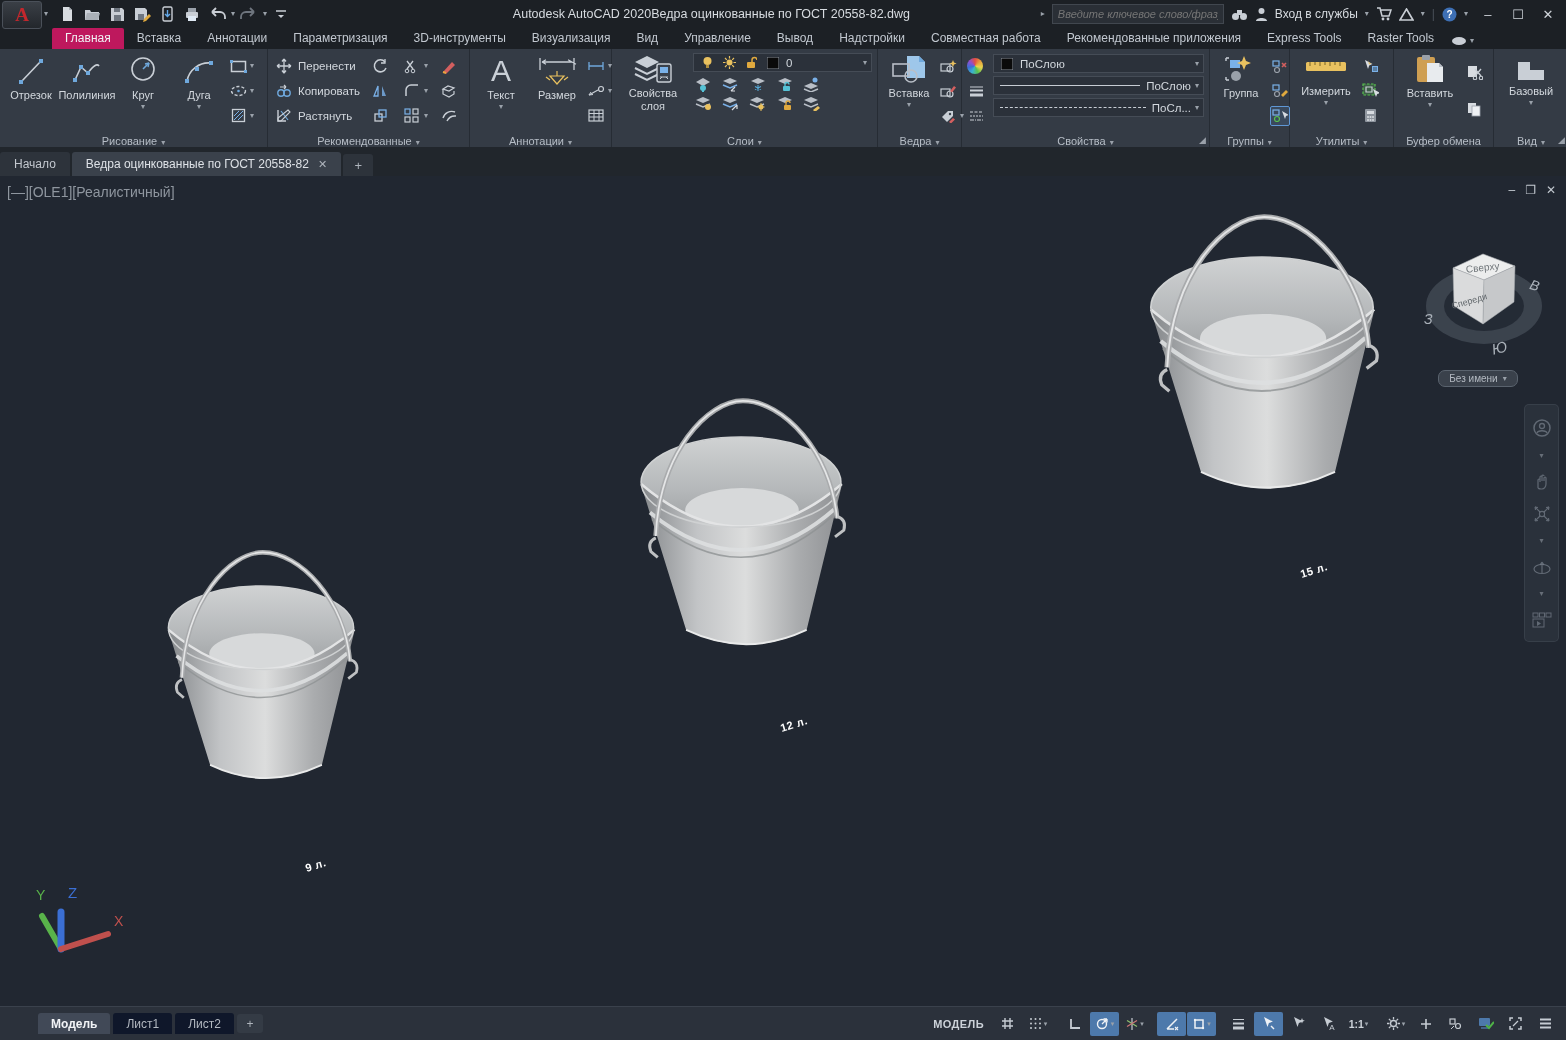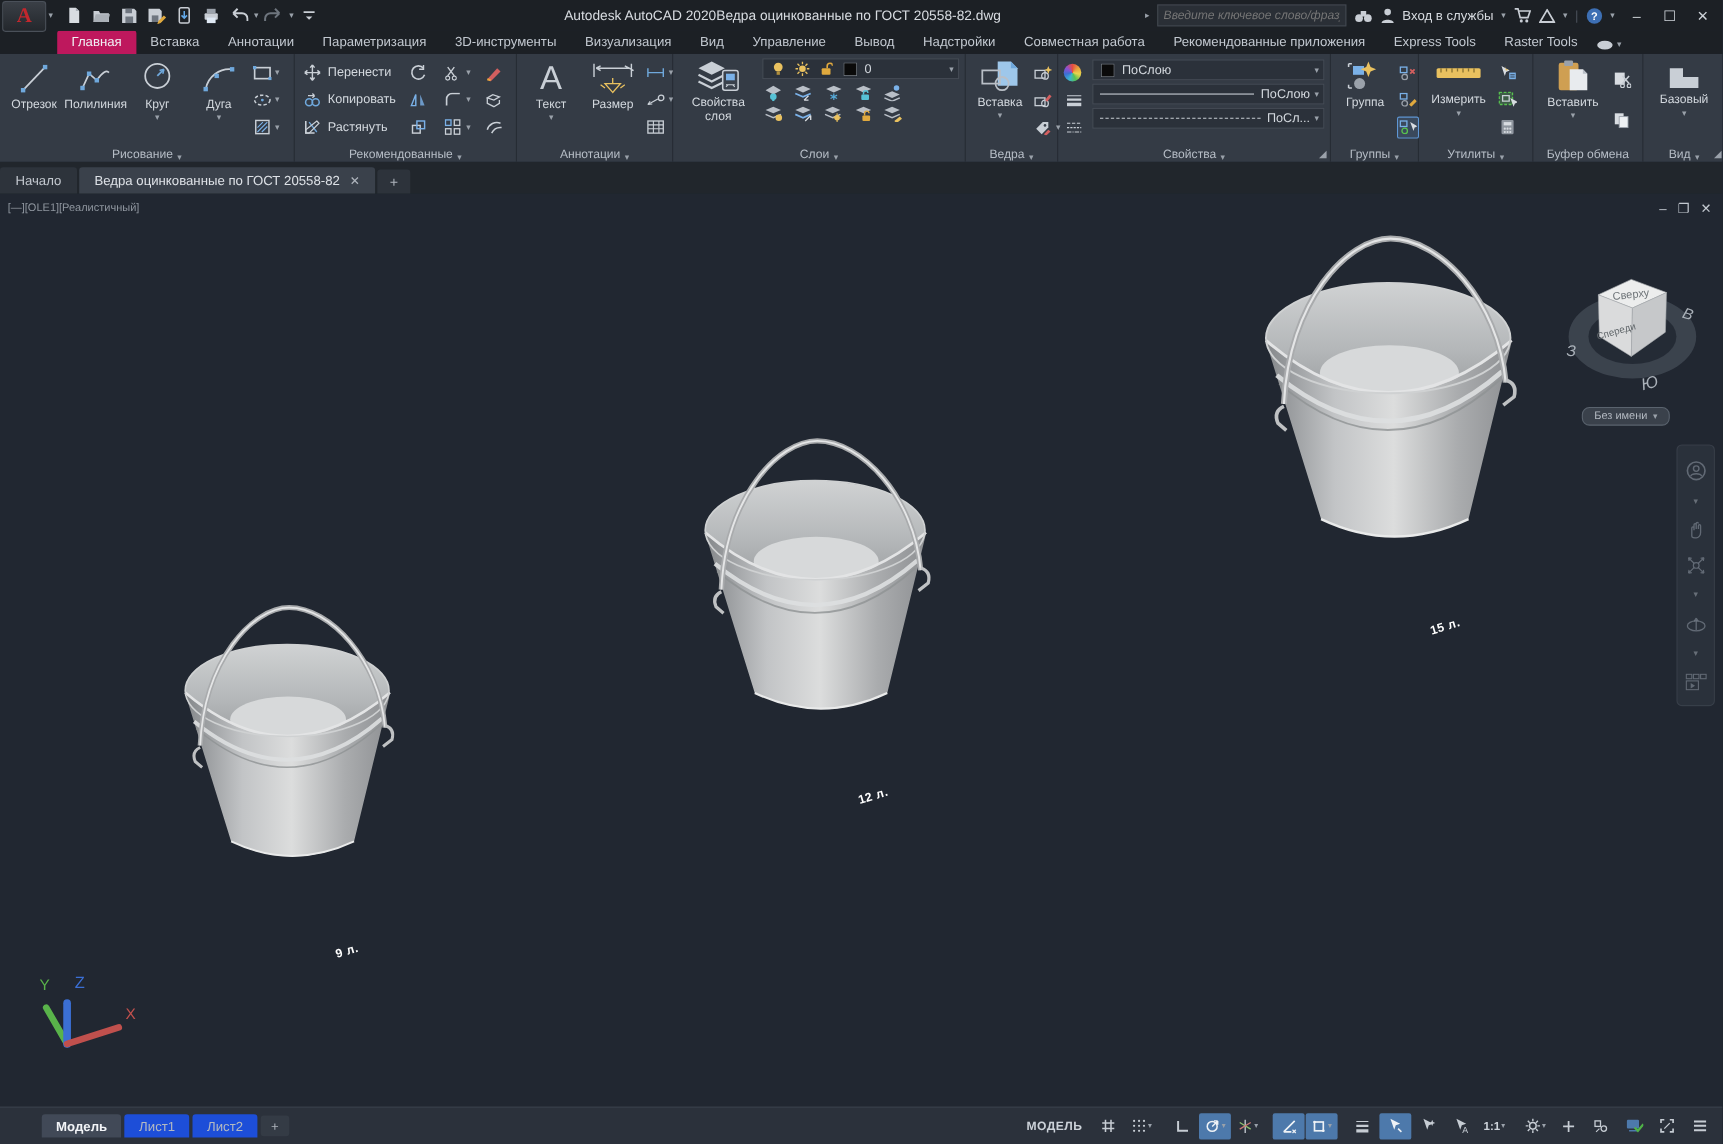--- a/index.html
+++ b/index.html
@@ -57,36 +57,36 @@
             display:flex;align-items:flex-end;z-index:27}
   .ftab{height:24px;display:flex;align-items:center;padding:0 14px;font-size:12px;color:#c3c8cf;
         background:#2d333b;margin-right:2px;border-radius:3px 3px 0 0}
   .ftab.first{}
   .ftab.active{background:#3a414b;color:#dde1e6}
   .ftab .x{margin-left:9px;color:#aeb4bc;font-size:11px}
   .ftab-plus{width:30px;height:22px;background:#2d333b;border-radius:3px 3px 0 0;display:flex;
              align-items:center;justify-content:center;color:#aeb4bc;font-size:13px}
   
   #canvas{position:absolute;left:0;top:176px;width:1566px;height:830px;background:#212731;overflow:hidden;z-index:1}
-  #vplabel{position:absolute;left:7px;top:8px;font-size:10px;color:#8f969f}
+  #vplabel{position:absolute;left:7px;top:8px;font-size:14px;color:#8f969f}
   #vpbtns{position:absolute;right:10px;top:7px;display:flex;gap:10px;color:#c3c9d0;font-size:12px}
   .bucket-label{position:absolute;color:#ffffff;font-size:11px;font-weight:bold;transform:rotate(-17deg);letter-spacing:.5px}
   #viewcube{position:absolute;left:1420px;top:62px;width:136px;height:126px}
   #viewname{position:absolute;left:1438px;top:194px;width:78px;height:15px;background:rgba(62,70,80,.85);
             border:1px solid #5a636e;border-radius:7px;display:flex;align-items:center;justify-content:center;
             gap:5px;font-size:10px;color:#b4bac2}
   #navbar{position:absolute;left:1524px;top:228px;width:33px;height:224px;background:rgba(170,180,192,.07);
           border:1px solid rgba(200,210,220,.09);border-radius:5px;display:flex;flex-direction:column;
           align-items:center;justify-content:space-around;padding:6px 0}
   #ucs{position:absolute;left:18px;top:706px;width:112px;height:86px}
   
   #statusbar{position:absolute;left:0;top:1006px;width:1566px;height:34px;background:#2b313b;
              border-top:1px solid #3a414c;display:flex;align-items:center;z-index:30;box-sizing:border-box}
   .ltab{height:21px;display:flex;align-items:center;padding:0 13px;margin-right:3px;font-size:12px;
-        color:#b3b9c1;background:#1d4ed8;border-radius:3px 3px 0 0}
+        color:#b3b9c1;background:#0f172a;border-radius:3px 3px 0 0}
   .ltab.first{margin-left:38px}
   .ltab.active{background:#414957;color:#f2f4f7;font-weight:bold}
   .ltab-plus{width:26px;height:19px;background:#343b45;border-radius:3px;display:flex;align-items:center;
              justify-content:center;color:#aeb4bc}
   #sb-right{margin-left:auto;display:flex;align-items:center;gap:1px;padding-right:6px}
   .sb{min-width:25px;height:24px;display:flex;align-items:center;justify-content:center;border-radius:2px;gap:1px;padding:0 2px}
   .sb.on{background:#4d79ab}
   .sb .caret{font-size:7px}
   #model-lbl{font-size:11px;font-weight:bold;letter-spacing:.4px;color:#ccd2d9;margin-right:8px}
   .sb-sep{width:6px}

